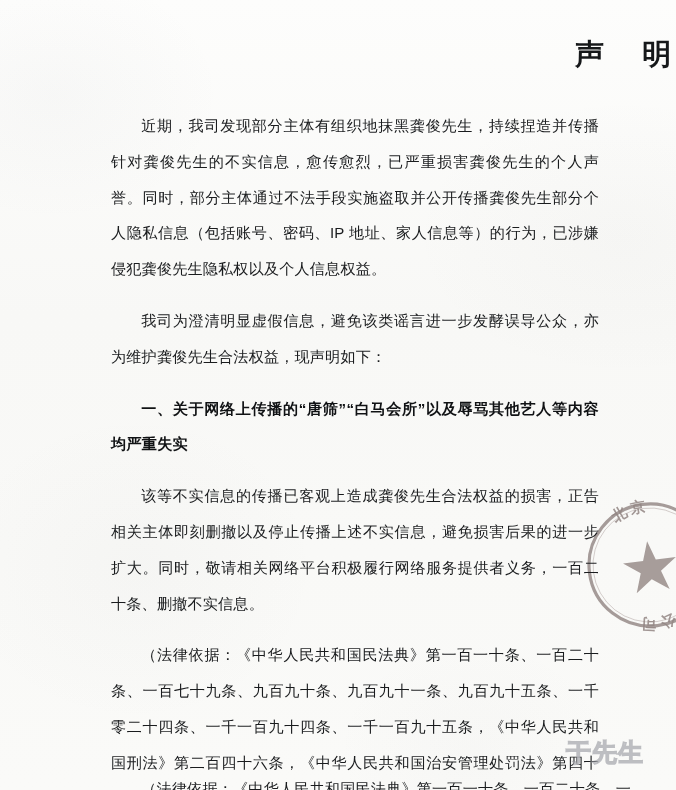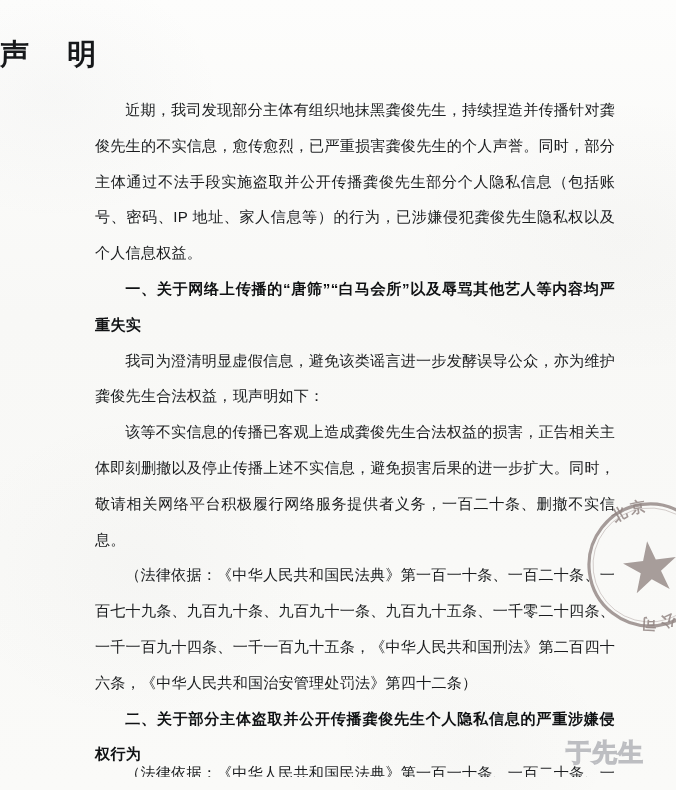--- a/index.html
+++ b/index.html
@@ -42,39 +42,39 @@
     inset: 0;
     z-index: 3;
   }
 
   
   .title {
     position: absolute;
     top: 40px;
     left: 0;
     width: 676px;
-    text-align: left;
+    text-align: right;
     font-family: "Liberation Sans", "DejaVu Sans", sans-serif;
     font-size: 29px;
     font-weight: 700;
     letter-spacing: 0.16em;
     color: #16181a;
     line-height: 1;
   }
 
   
   .content {
     position: absolute;
     left: 95px;
     top: 92px;
     width: 520px;
   }
 
   p.para {
-    margin: 0;
+    margin: 16px;
     font-family: "Liberation Sans", "DejaVu Sans", sans-serif;
     font-size: 15.1px;
     line-height: 35.8px;
     color: #1a1c1e;
     text-align: justify;
     text-justify: inter-character;
     letter-spacing: 0.2px;
     text-indent: 2em;
     word-break: break-all;
   }
@@ -144,22 +144,22 @@
       <polygon points="72,48 78.4,67.2 98.6,67.2 82.2,79.1 88.6,98.3 72,86.4 55.4,98.3 61.8,79.1 45.4,67.2 65.6,67.2" fill="#6b5a58" opacity="0.8"></polygon>
     </svg>
   </div>
 
   <div class="doc-body">
 
     <div class="title">声　明</div>
 
     <div class="content">
       <p class="para">近期，我司发现部分主体有组织地抹黑龚俊先生，持续捏造并传播针对龚俊先生的不实信息，愈传愈烈，已严重损害龚俊先生的个人声誉。同时，部分主体通过不法手段实施盗取并公开传播龚俊先生部分个人隐私信息（包括账号、密码、IP 地址、家人信息等）的行为，已涉嫌侵犯龚俊先生隐私权以及个人信息权益。</p>
+      <p class="para">我司为澄清明显虚假信息，避免该类谣言进一步发酵误导公众，亦为维护龚俊先生合法权益，现声明如下：</p>
       <p class="para heading">一、关于网络上传播的“唐筛”“白马会所”以及辱骂其他艺人等内容均严重失实</p>
-      <p class="para">我司为澄清明显虚假信息，避免该类谣言进一步发酵误导公众，亦为维护龚俊先生合法权益，现声明如下：</p>
       <p class="para">该等不实信息的传播已客观上造成龚俊先生合法权益的损害，正告相关主体即刻删撤以及停止传播上述不实信息，避免损害后果的进一步扩大。同时，敬请相关网络平台积极履行网络服务提供者义务，一百二十条、删撤不实信息。</p>
       <p class="para">（法律依据：《中华人民共和国民法典》第一百一十条、一百二十条、一百七十九条、九百九十条、九百九十一条、九百九十五条、一千零二十四条、一千一百九十四条、一千一百九十五条，《中华人民共和国刑法》第二百四十六条，《中华人民共和国治安管理处罚法》第四十二条）</p>
       <p class="para heading">二、关于部分主体盗取并公开传播龚俊先生个人隐私信息的严重涉嫌侵权行为</p>
 
       <p class="para last-clip">（法律依据：《中华人民共和国民法典》第一百一十条、一百二十条、一百七十九条、九百九十条、九百九十一条、九百九十五条、一千零二十四条、一千一</p>
     </div>
 
     <div class="watermark">于先生</div>
 
   </div>

